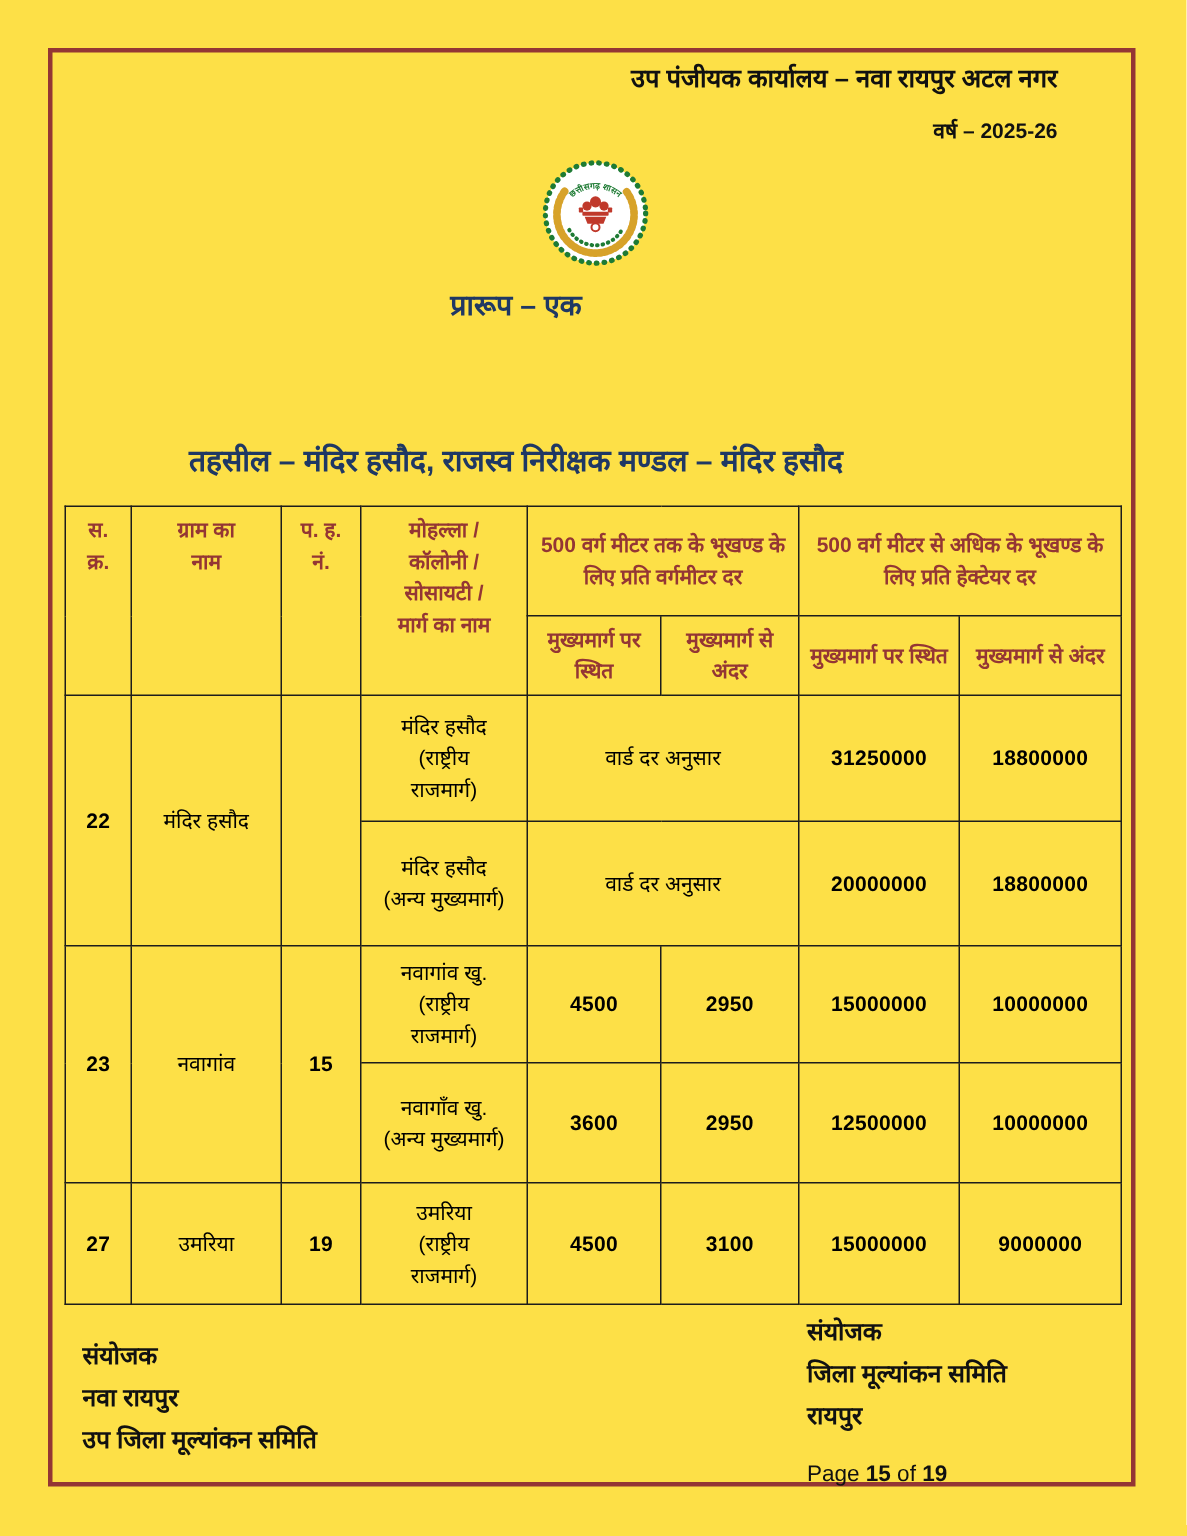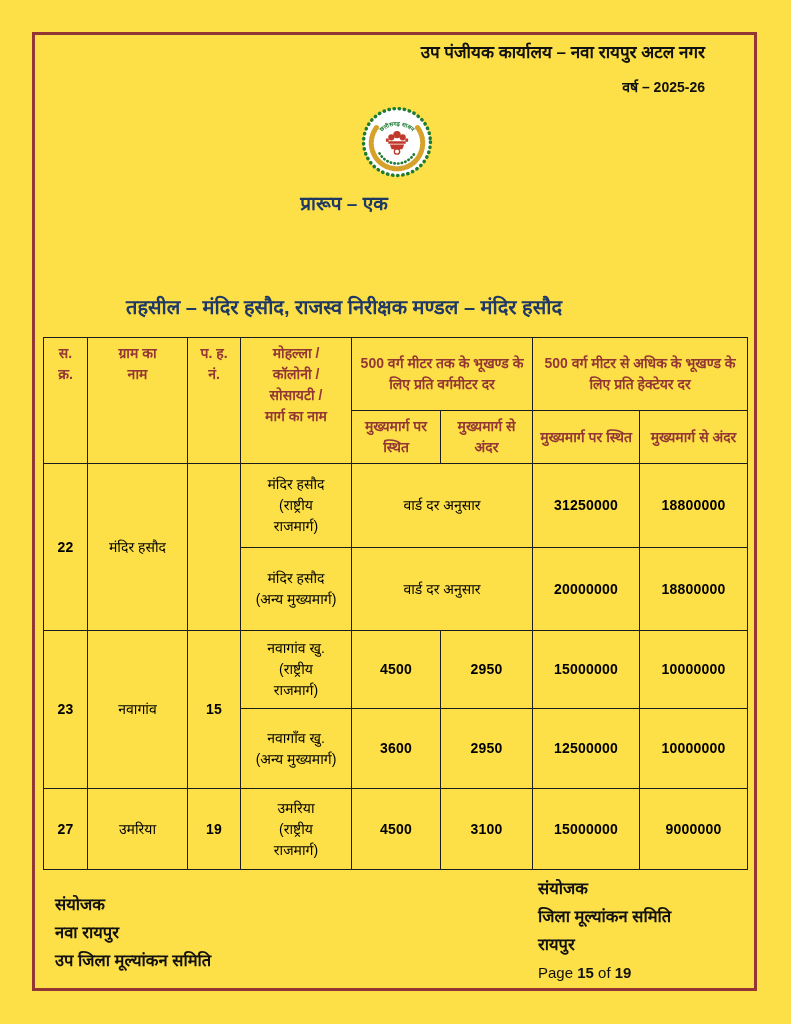--- a/index.html
+++ b/index.html
@@ -22,21 +22,21 @@
   .h-g{height:73px;}
   .h-s{height:53px;}
   .r1{height:84px;} .r2{height:83px;} .r3{height:78px;} .r4{height:80px;} .r5{height:81px;}
   .pre{white-space:pre-line;}
   .num{font-size:15.5px;font-weight:600;letter-spacing:0.2px;}
   .dev{font-size:15px;font-weight:normal;}
   .moh{font-size:14.5px;}
   .footer-block{position:absolute;text-align:left;font-weight:600;font-size:16.5px;line-height:28px;color:#111;}
   .footer-left{left:55px;top:890px;width:240px;}
   .footer-right{left:538px;top:874px;width:235px;}
-  .page-line{margin-top:5px;font-size:15px;font-weight:normal;line-height:20px;color:#111;}
+  .page-line{margin-top:15px;font-size:15px;font-weight:normal;line-height:20px;color:#111;}
   .page-line b{font-weight:bold;}
 </style>
 </head>
 <body>
 
 <div class="page">
   <div class="frame"></div>
 
   <div class="office-line">उप पंजीयक कार्यालय – नवा रायपुर अटल नगर</div>
   <div class="year-line">वर्ष – 2025-26</div>

